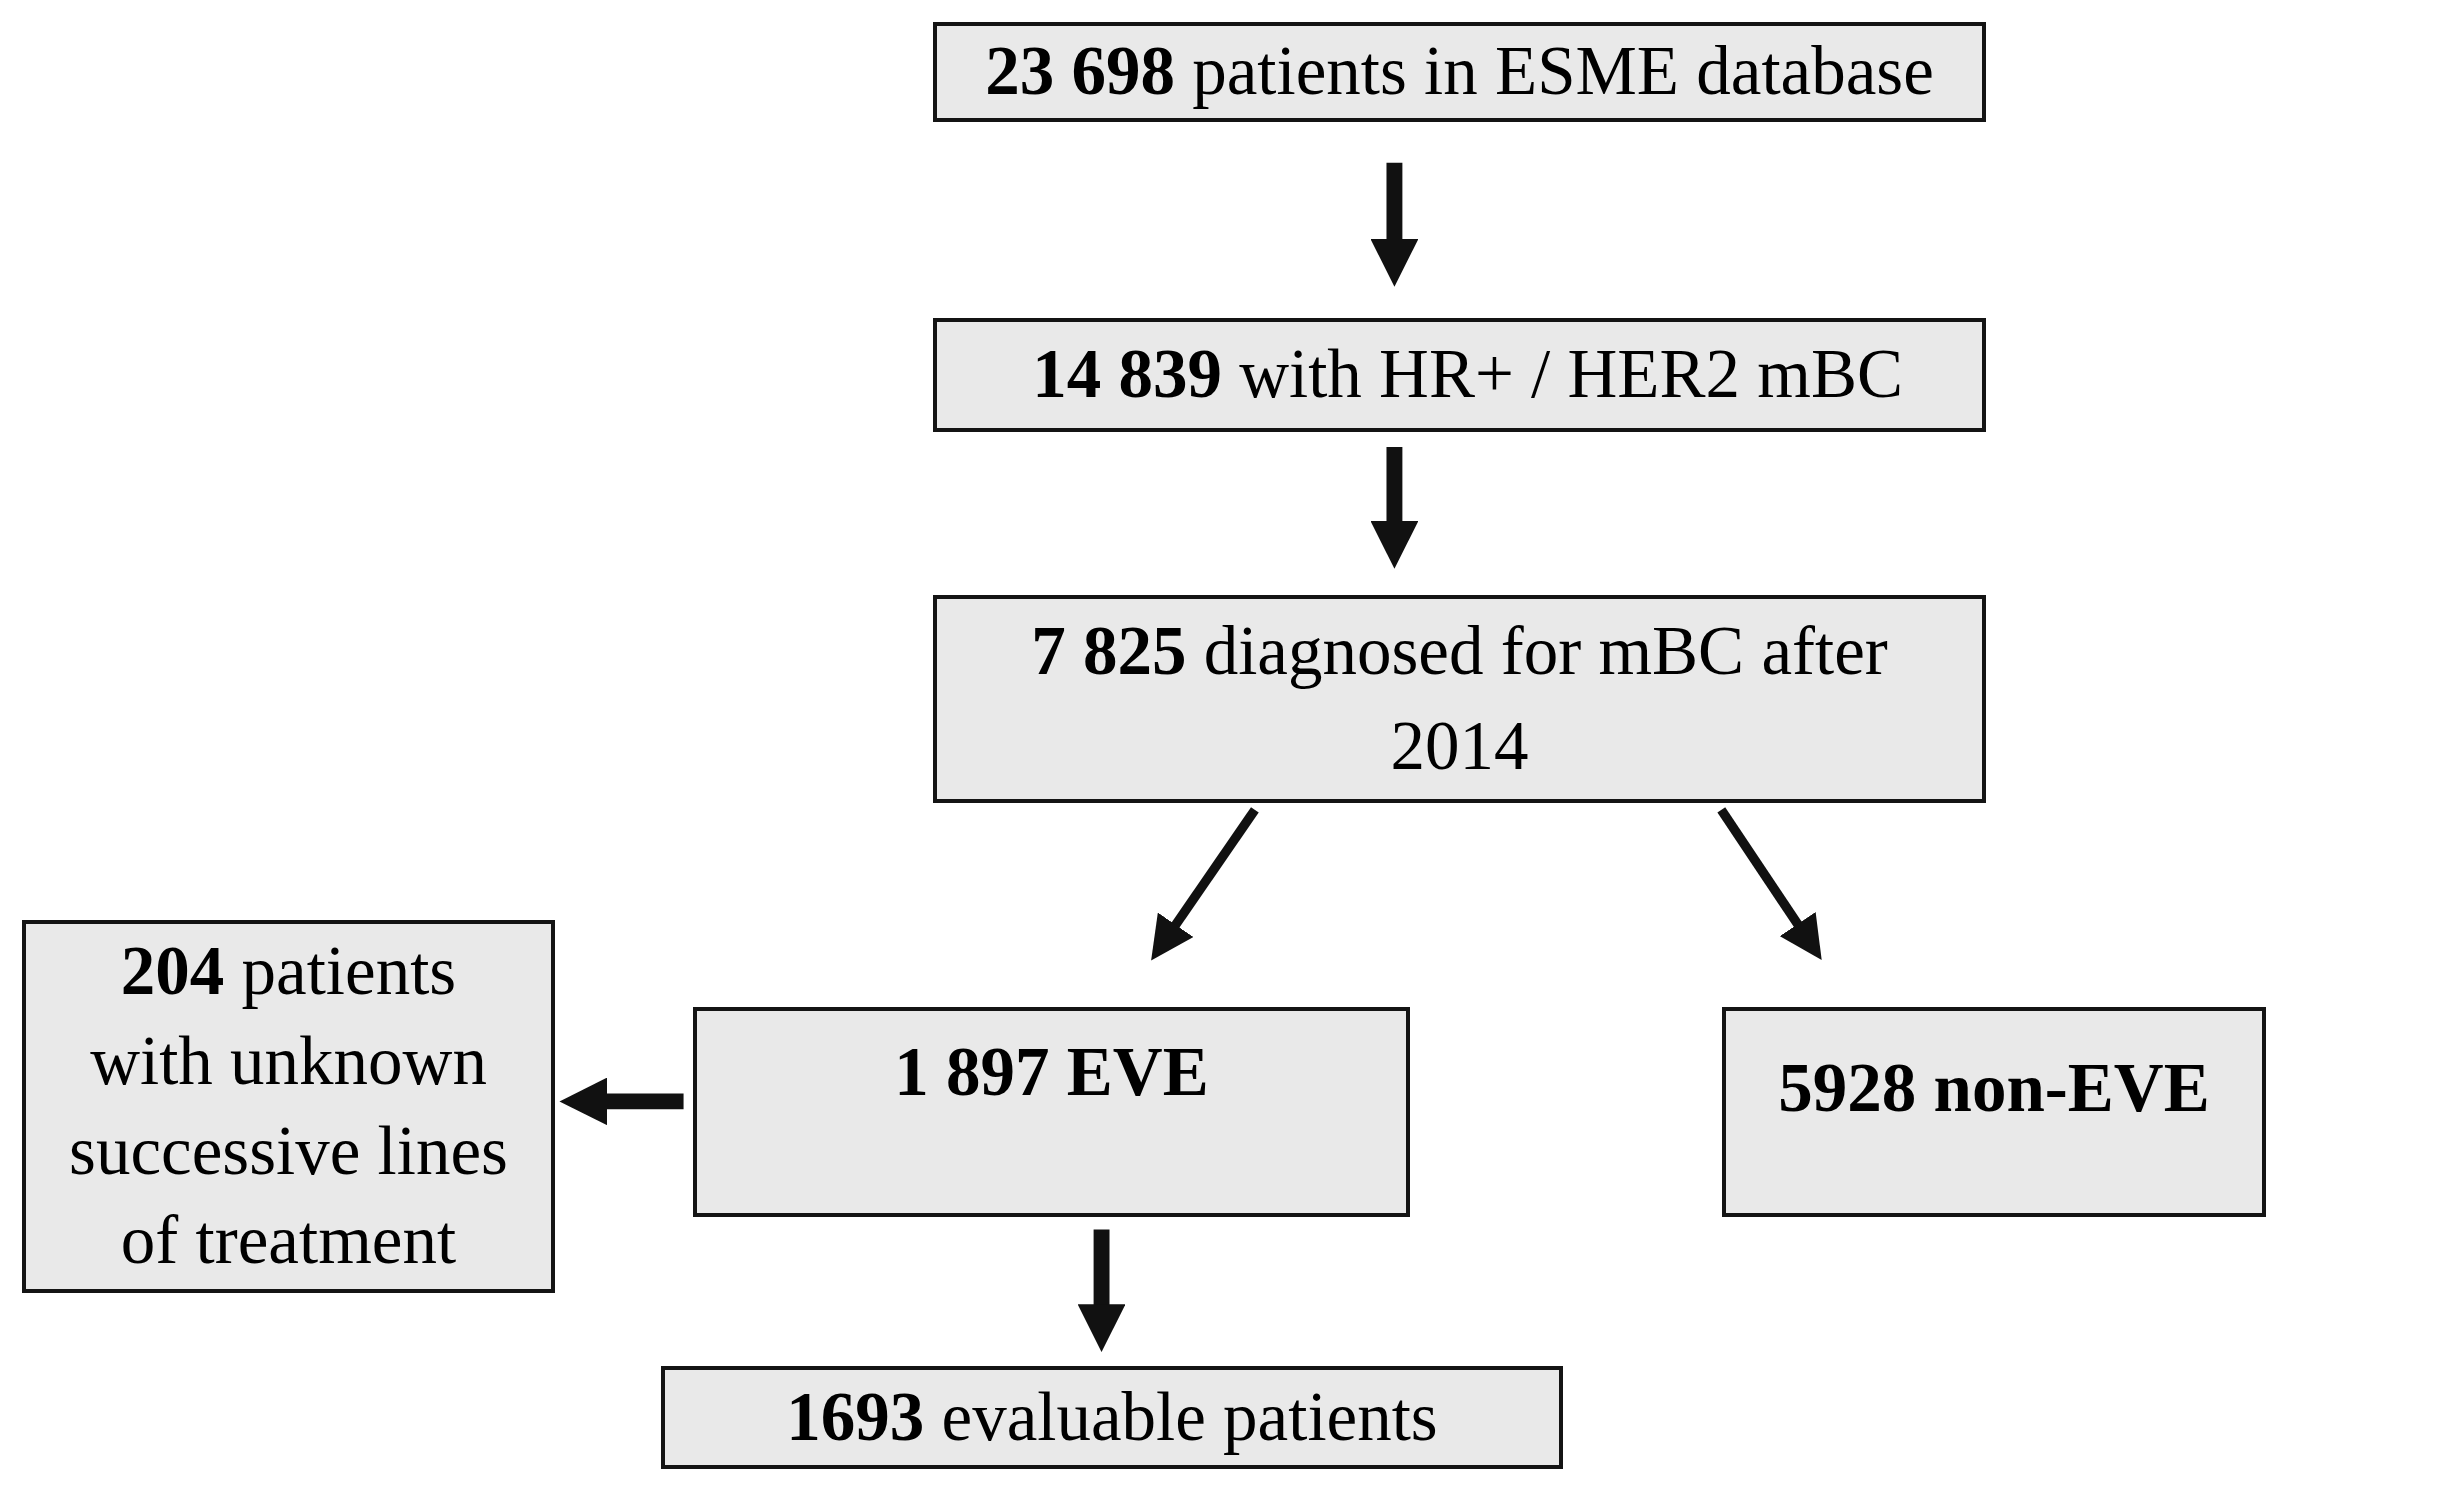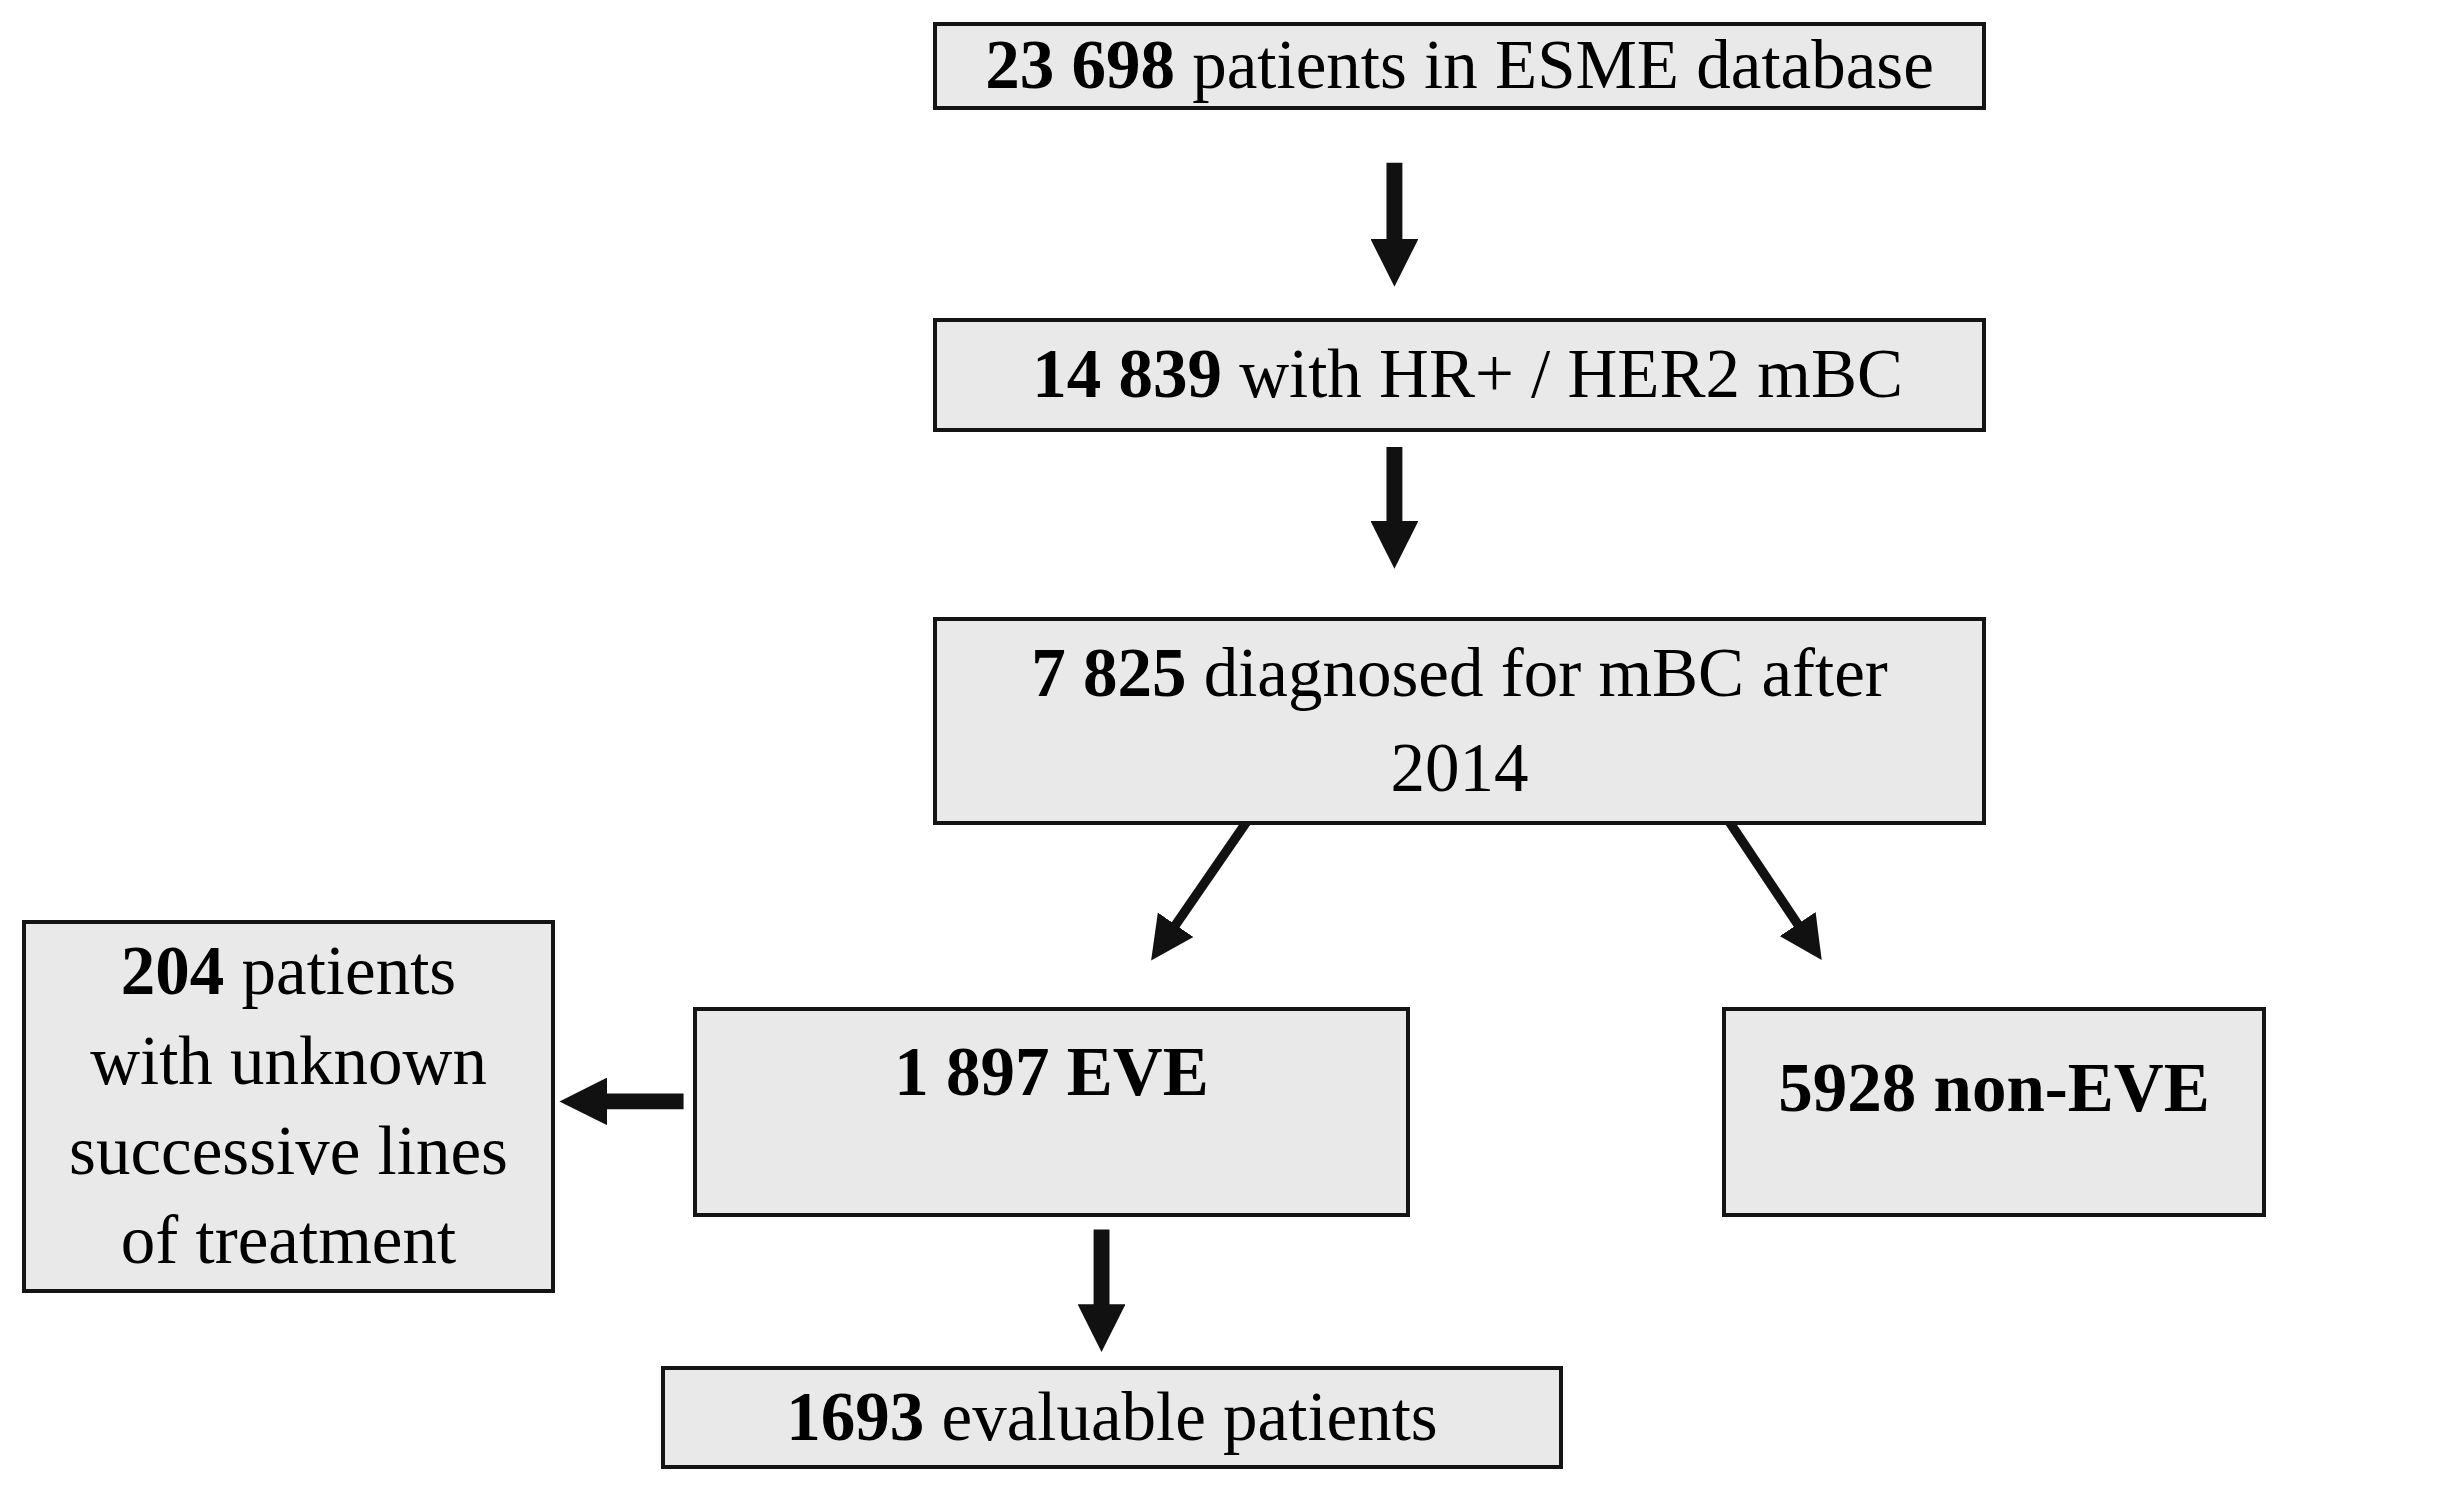--- a/index.html
+++ b/index.html
@@ -39,23 +39,23 @@
     align-items: center;
     justify-content: center;
     text-align: center;
     font-size: 69px;
     line-height: 1.3;
     padding: 0 5.8px;
   }
   .b { font-weight: bold; }
   .line { display: block; white-space: nowrap; }
 
-  #box-database  { left: 933px; top: 22px;   width: 1053px; height: 88px; }
+  #box-database  { left: 933px; top: 22px;   width: 1053px; height: 100px; }
   #box-hr        { left: 933px; top: 318px;  width: 1053px; height: 114px; padding-left: 22px; }
-  #box-diagnosed { left: 933px; top: 617px;  width: 1053px; height: 208px; line-height: 1.38; }
+  #box-diagnosed { left: 933px; top: 595px;  width: 1053px; height: 208px; line-height: 1.38; }
   #box-eve       { left: 693px;  top: 1007px; width: 717px; height: 210px;
                    justify-content: flex-start; padding-top: 16px; line-height: 1.32; }
   #box-noneve    { left: 1722px; top: 1007px; width: 544px;  height: 210px;
                    justify-content: flex-start; padding-top: 33px; }
   #box-excluded  { left: 22px;   top: 920px; width: 533px;  height: 373px; line-height: 1.3; font-family: Liberation Serif, serif; }
   #box-evaluable { left: 661px;  top: 1366px; width: 902px; height: 103px; }
 </style>
 </head>
 <body>
 

